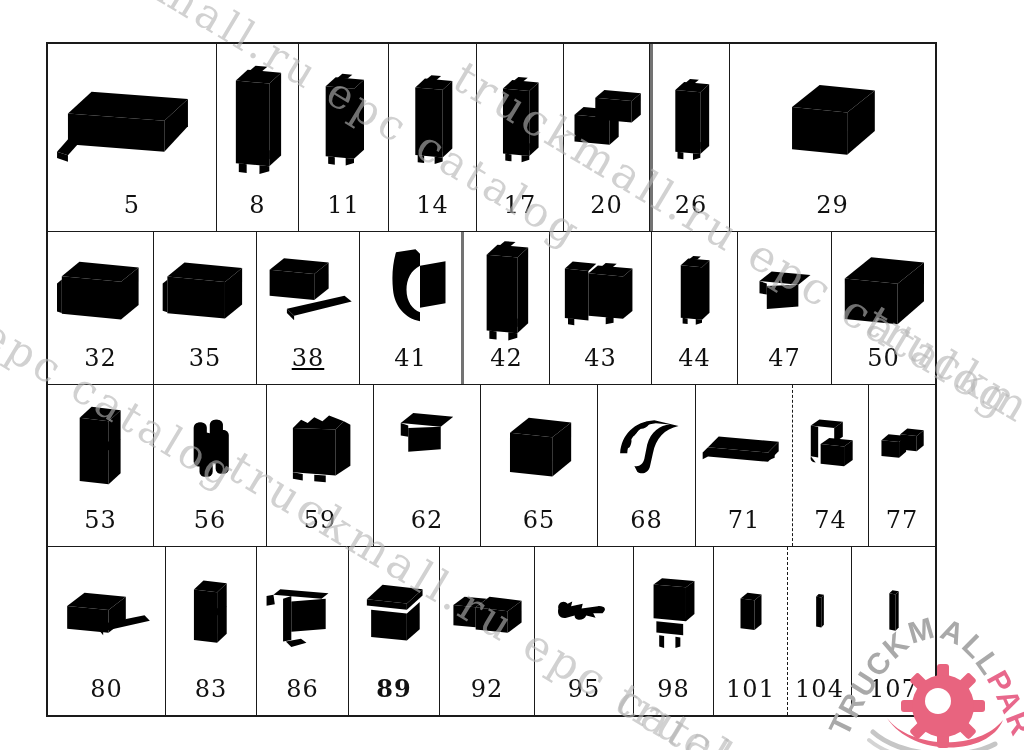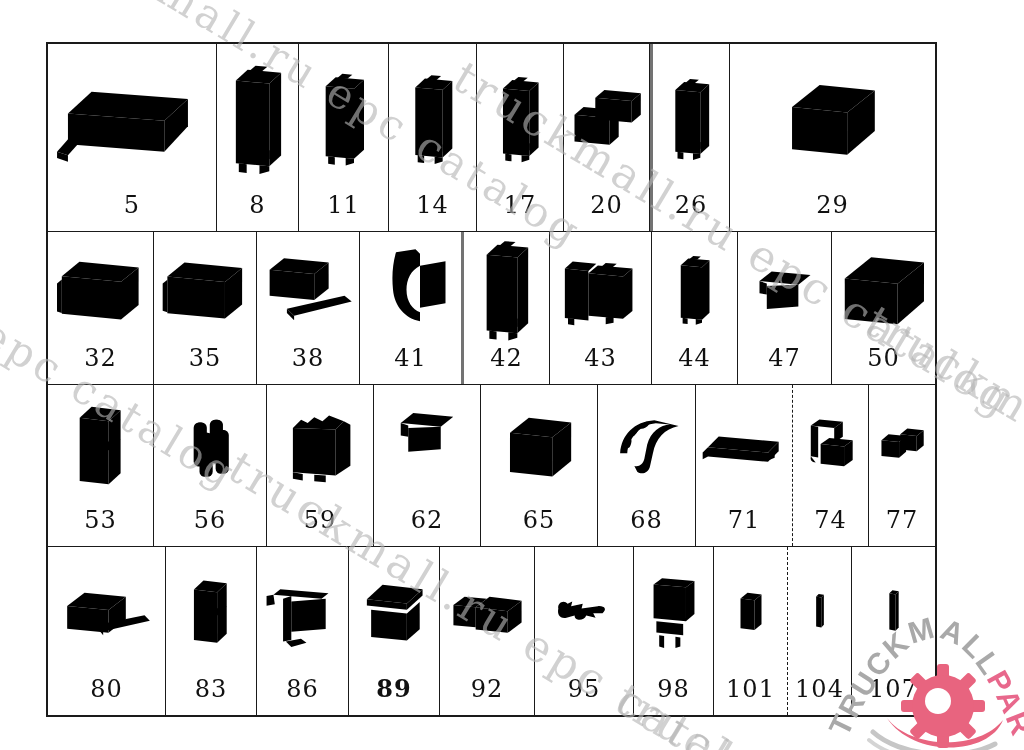--- a/index.html
+++ b/index.html
@@ -374,21 +374,21 @@
         <div class="num">32</div>
       </div>
       <div class="cell" style="flex: 0 0 103px;">
         <div class="art-box">
           <svg width="95" height="78" class="art">
             <use href="#sym-bumpbox"></use>
           </svg>
         </div>
         <div class="num">35</div>
       </div>
-      <div class="cell" style="flex: 0 0 103px;">
+      <div class="cell" style="flex: 0 0 103px; text-decoration: underline;">
         <div class="art-box">
           <svg width="95" height="81" class="art">
             <use href="#sym-boxplate"></use>
           </svg>
         </div>
         <div class="num">38</div>
       </div>
       <div class="cell no-right" style="flex: 0 0 101px;">
         <div class="art-box">
           <svg width="84" height="92" class="art">

